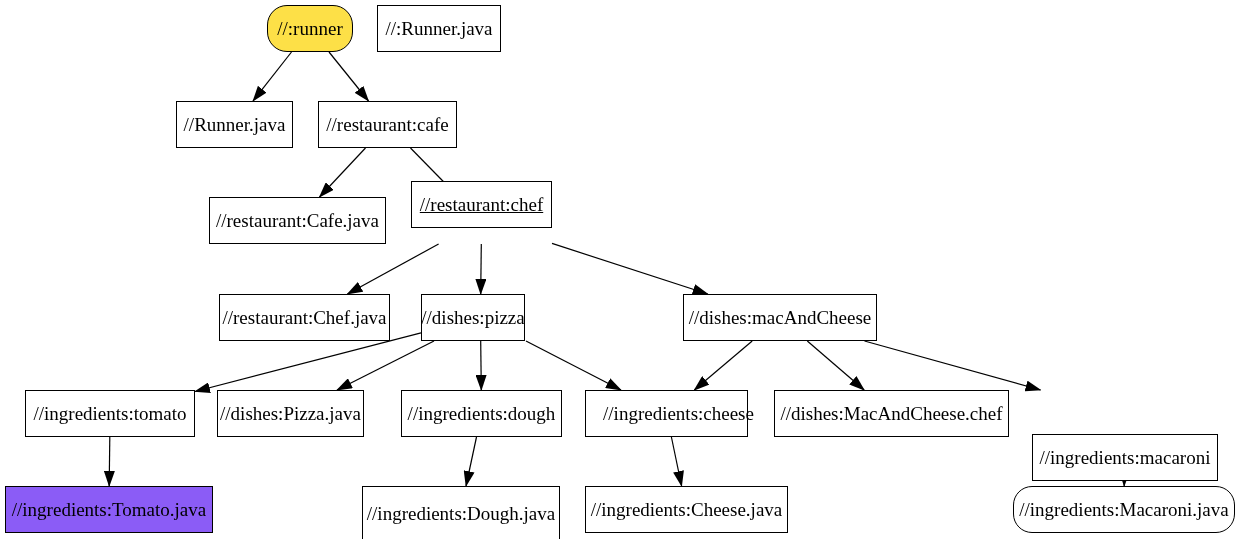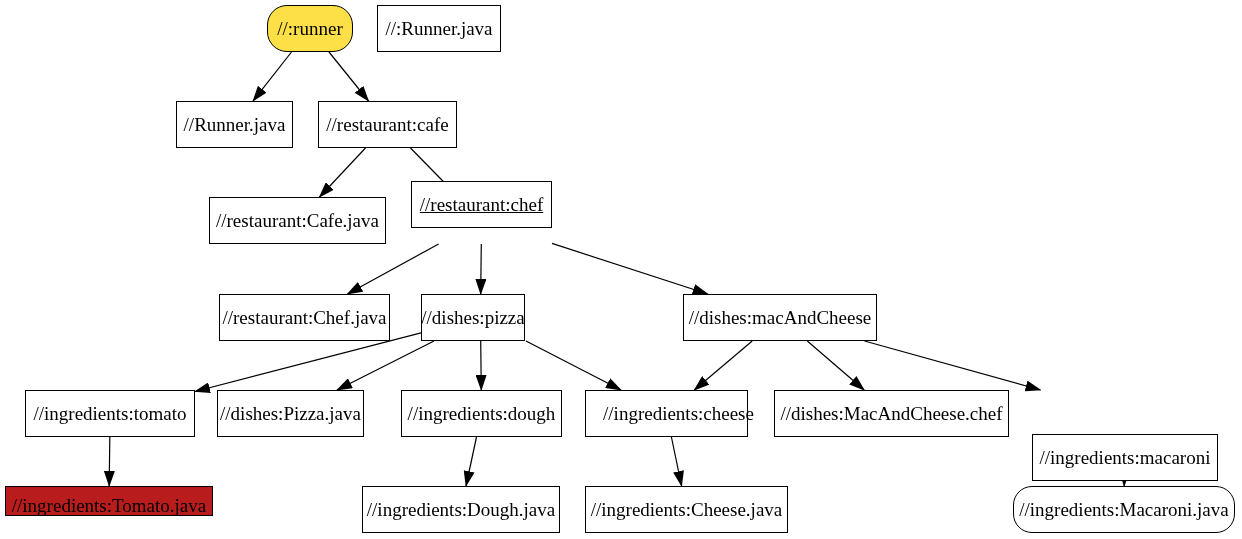--- a/index.html
+++ b/index.html
@@ -97,24 +97,24 @@
     </div>
     <div class="node" style="left: 585px; top: 390px; width: 163px; height: 47px; background: rgb(255, 255, 255); border-color: rgb(0, 0, 0); color: rgb(0, 0, 0); padding-left: 24px;">
       <span>//ingredients:cheese</span>
     </div>
     <div class="node" style="left: 774px; top: 390px; width: 235px; height: 47px; background: rgb(255, 255, 255); border-color: rgb(0, 0, 0); color: rgb(0, 0, 0);">
       <span>//dishes:MacAndCheese.chef</span>
     </div>
     <div class="node" style="left: 1032px; top: 390px; width: 186px; height: 47px; background: rgb(255, 255, 255); border-color: rgb(0, 0, 0); color: rgb(0, 0, 0); margin-top: 44px;">
       <span>//ingredients:macaroni</span>
     </div>
-    <div class="node" style="left: 5px; top: 486px; width: 208px; height: 30px; background: #b91c1c; border-color: rgb(0, 0, 0); color: rgb(0, 0, 0); align-items: flex-end;">
+    <div class="node" style="left: 5px; top: 486px; width: 208px; height: 47px; background: #8b5cf6; border-color: rgb(0, 0, 0); color: rgb(0, 0, 0);">
       <span>//ingredients:Tomato.java</span>
     </div>
-    <div class="node" style="left: 362px; top: 486px; width: 198px; height: 47px; background: rgb(255, 255, 255); border-color: rgb(0, 0, 0); color: rgb(0, 0, 0);">
+    <div class="node" style="left: 362px; top: 486px; width: 198px; height: 54px; background: rgb(255, 255, 255); border-color: rgb(0, 0, 0); color: rgb(0, 0, 0);">
       <span>//ingredients:Dough.java</span>
     </div>
     <div class="node" style="left: 585px; top: 486px; width: 203px; height: 47px; background: rgb(255, 255, 255); border-color: rgb(0, 0, 0); color: rgb(0, 0, 0);">
       <span>//ingredients:Cheese.java</span>
     </div>
     <div class="node" style="left: 1013px; top: 486px; width: 222px; height: 47px; background: rgb(255, 255, 255); border-color: rgb(0, 0, 0); color: rgb(0, 0, 0); border-radius: 19px;">
       <span>//ingredients:Macaroni.java</span>
     </div>
   </div>
 

